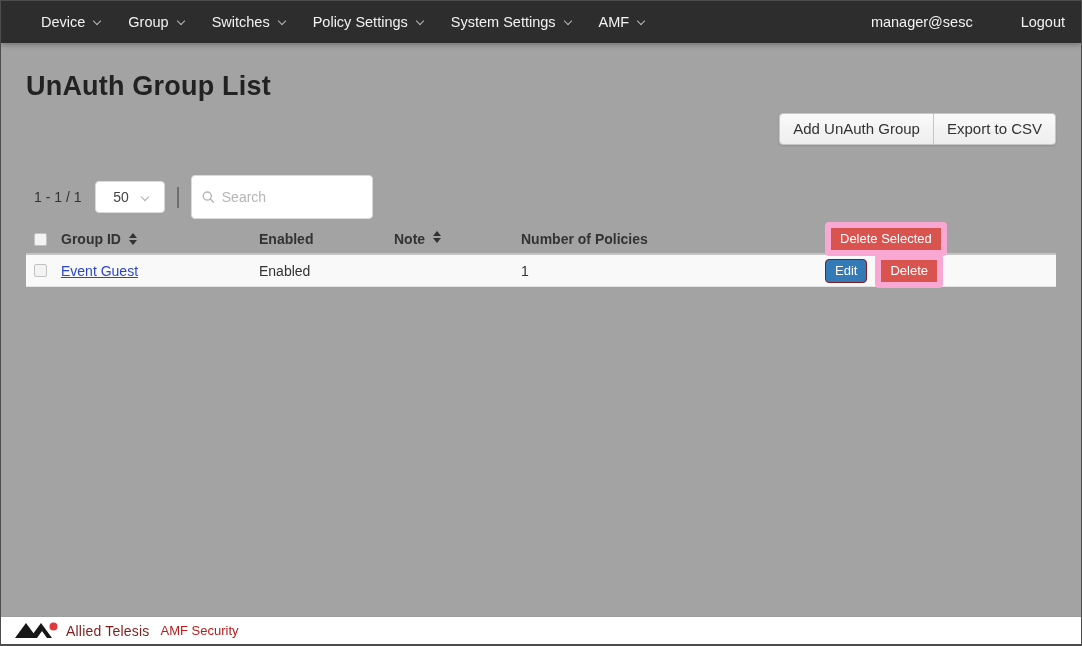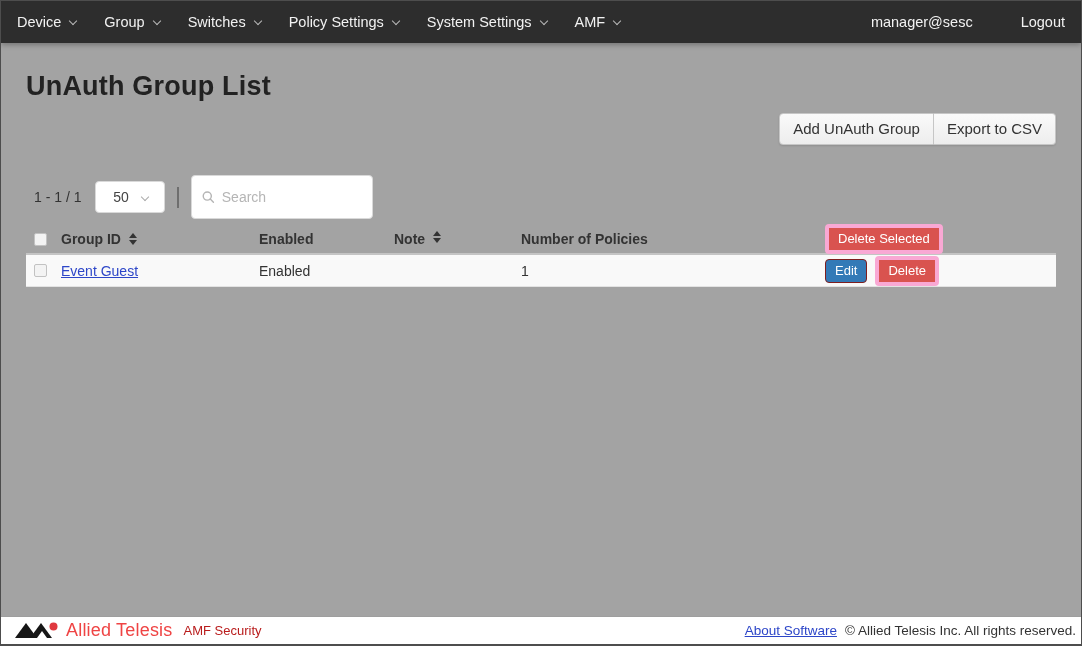--- a/index.html
+++ b/index.html
@@ -16,21 +16,21 @@
   .navbar {
     flex: 0 0 42px; height: 42px;
     background: #2d2d2d; color: #f2f2f2;
     display: flex; align-items: center;
     padding: 0 16px; font-size: 14.5px;
     box-shadow: 0 2px 5px rgba(0,0,0,0.28);
     position: relative; z-index: 3;
   }
   .nav-left { display: flex; align-items: center; }
   .nav-item { display: flex; align-items: center; gap: 9px; padding: 0 14px; cursor: pointer; white-space: nowrap; }
-  .nav-item:first-child { padding-left: 0; }
+  .nav-item:first-child { padding-left: 0; margin-left: 24px; }
   .chev {
     width: 6px; height: 6px; display: inline-block;
     border-right: 1.6px solid #b9b9b9; border-bottom: 1.6px solid #b9b9b9;
     transform: rotate(45deg); margin-top: -3px;
   }
   .nav-right { margin-left: auto; display: flex; align-items: center; gap: 48px; }
   .nav-right .user { cursor: pointer; }
   .nav-right .logout { cursor: pointer; }
   
   .content { flex: 1; padding: 0 25px; background: #a3a3a3; }
@@ -83,36 +83,36 @@
   .col-actions { flex: 1; display: flex; align-items: center; gap: 8px; }
   input[type=checkbox] {
     appearance: none; -webkit-appearance: none;
     width: 13px; height: 13px; border: 1px solid #c2c2c2; background: #f3f3f3;
     border-radius: 2px; margin: 0; cursor: pointer;
   }
   .sort-icon { display: inline-flex; flex-direction: column; gap: 2px; margin-left: 2px; }
   .sort-icon .up { width: 0; height: 0; border-left: 4px solid transparent; border-right: 4px solid transparent; border-bottom: 5px solid #333; }
   .sort-icon .down { width: 0; height: 0; border-left: 4px solid transparent; border-right: 4px solid transparent; border-top: 5px solid #333; }
   .btn-danger {
-    background: #d9534f; border: 4px solid #f9a8d4; color: #fff;
+    background: #d9534f; border: 6px solid #f9a8d4; color: #fff;
     font-size: 13px; padding: 3px 9px 4px; border-radius: 4px; cursor: pointer; font-family: inherit;
   }
   .btn-primary {
     background: #337ab7; border: 1px solid #7f1d1d; color: #fff;
     font-size: 13px; padding: 3px 9px 4px; border-radius: 4px; cursor: pointer; font-family: inherit;
   }
   a.tlink { color: #2d46c8; text-decoration: underline; cursor: pointer; }
   
   .footer {
     flex: 0 0 28px; border-top: 1px solid #9e9e9e;
     display: flex; align-items: center; padding: 0 5px 0 14px;
     font-size: 13px; color: #3a3a3a; background: #fff;
   }
   .brand { display: flex; align-items: center; gap: 7px; }
-  .brand-name { font-size: 18px; color: #ef4444; letter-spacing: 0.2px; }
+  .brand-name { font-size: 14px; color: #7f1d1d; letter-spacing: 0.2px; }
   .product { margin-left: 11px; color: #b91c1c; }
   .footer-right { margin-left: auto; display: flex; align-items: center; gap: 8px; font-size: 13.5px; color: #333; white-space: nowrap; }
 </style>
 </head>
 <body>
 
 <div class="window">
 
   <nav class="navbar">
     <div class="nav-left">
@@ -225,19 +225,15 @@
     <div class="brand">
       <svg width="44" height="19" viewBox="0 0 44 19">
         <polygon points="0,17 11,2 22,17" fill="#161616"></polygon>
         <polygon points="15,17 26,2 37,17" fill="#161616"></polygon>
         <polygon points="22,17 27,10 32,17" fill="#ffffff"></polygon>
         <circle cx="38.5" cy="5.5" r="4" fill="#e0393f"></circle>
       </svg>
       <span class="brand-name">Allied Telesis</span>
     </div>
     <span class="product">AMF Security</span>
-    <div class="footer-right">
-      <a class="tlink">About Software</a>
-      <span>© Allied Telesis Inc. All rights reserved.</span>
-    </div>
   </footer>
 
 </div>
 
 </body></html>

